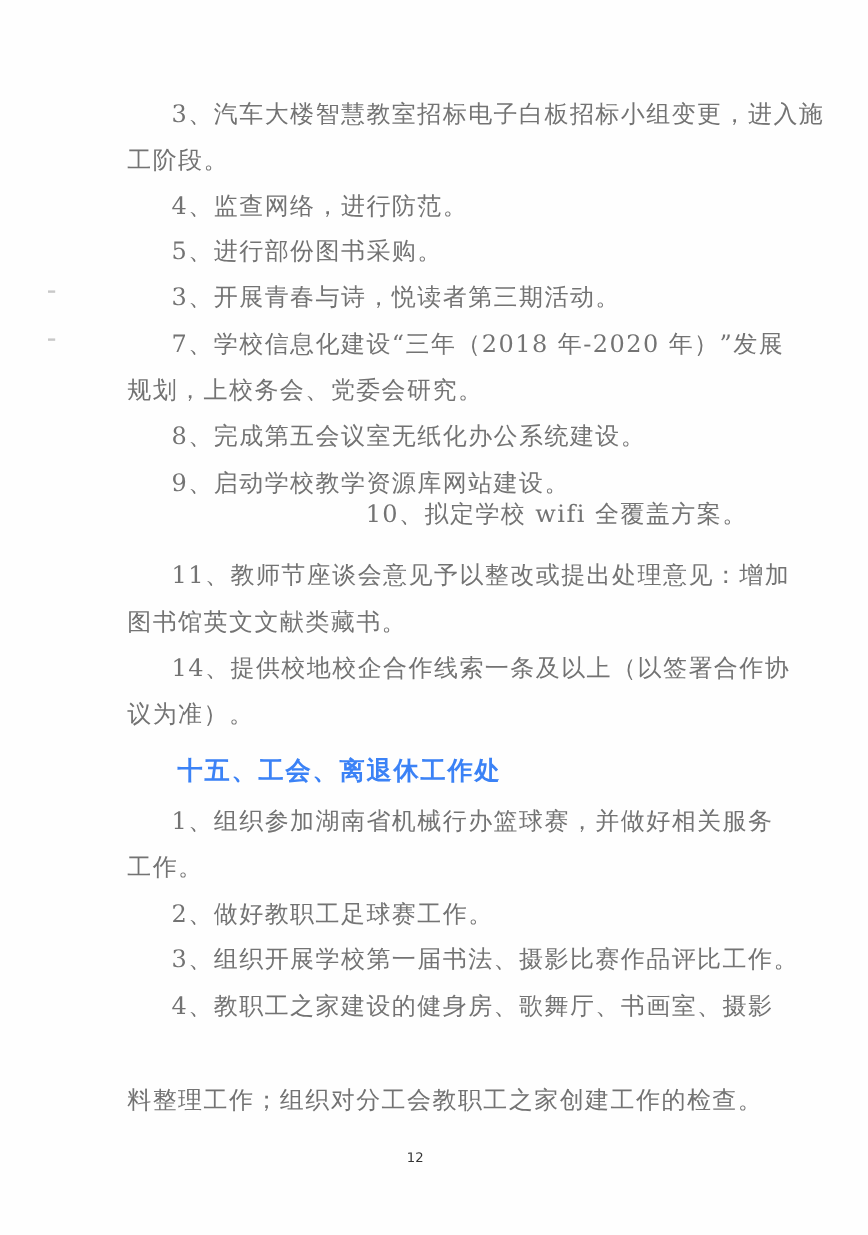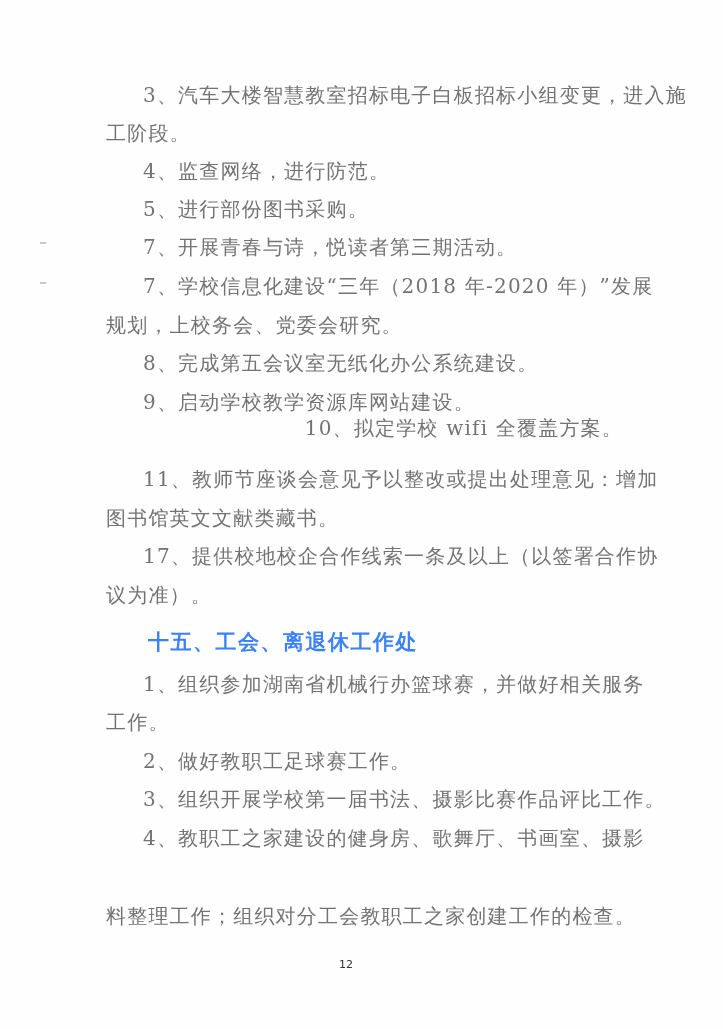--- a/index.html
+++ b/index.html
@@ -70,35 +70,35 @@
   <div class="margin-mark" style="top:242px;"></div>
   <div class="margin-mark" style="top:282px;"></div>
 
   <div class="line indent justify" style="top:83px;">3、汽车大楼智慧教室招标电子白板招标小组变更，进入施</div>
   <div class="line" style="top:121px;">工阶段。</div>
 
   <div class="line indent" style="top:159px;">4、监查网络，进行防范。</div>
 
   <div class="line indent" style="top:197px;">5、进行部份图书采购。</div>
 
-  <div class="line indent" style="top:235px;">7、开展青春与诗，悦读者第三期活动。</div>
+  <div class="line indent" style="top:235px;">3、开展青春与诗，悦读者第三期活动。</div>
 
   <div class="line indent justify" style="top:274px;">7、学校信息化建设“三年（2018 年-2020 年）”发展</div>
   <div class="line" style="top:313px;">规划，上校务会、党委会研究。</div>
 
   <div class="line indent" style="top:351px;">8、完成第五会议室无纸化办公系统建设。</div>
 
   <div class="line indent" style="top:390px;">9、启动学校教学资源库网站建设。</div>
 
   <div class="line indent" style="top:416px;text-align:right;">10、拟定学校 wifi 全覆盖方案。</div>
 
   <div class="line indent justify" style="top:467px;">11、教师节座谈会意见予以整改或提出处理意见：增加</div>
   <div class="line" style="top:506px;">图书馆英文文献类藏书。</div>
 
-  <div class="line indent justify" style="top:544px;">17、提供校地校企合作线索一条及以上（以签署合作协</div>
+  <div class="line indent justify" style="top:544px;">14、提供校地校企合作线索一条及以上（以签署合作协</div>
   <div class="line" style="top:583px;">议为准）。</div>
 
   <div class="heading" style="top:629px;">十五、工会、离退休工作处</div>
 
   <div class="line indent justify" style="top:672px;">1、组织参加湖南省机械行办篮球赛，并做好相关服务</div>
   <div class="line" style="top:710px;">工作。</div>
 
   <div class="line indent" style="top:749px;">2、做好教职工足球赛工作。</div>
 
   <div class="line indent justify" style="top:787px;">3、组织开展学校第一届书法、摄影比赛作品评比工作。</div>

